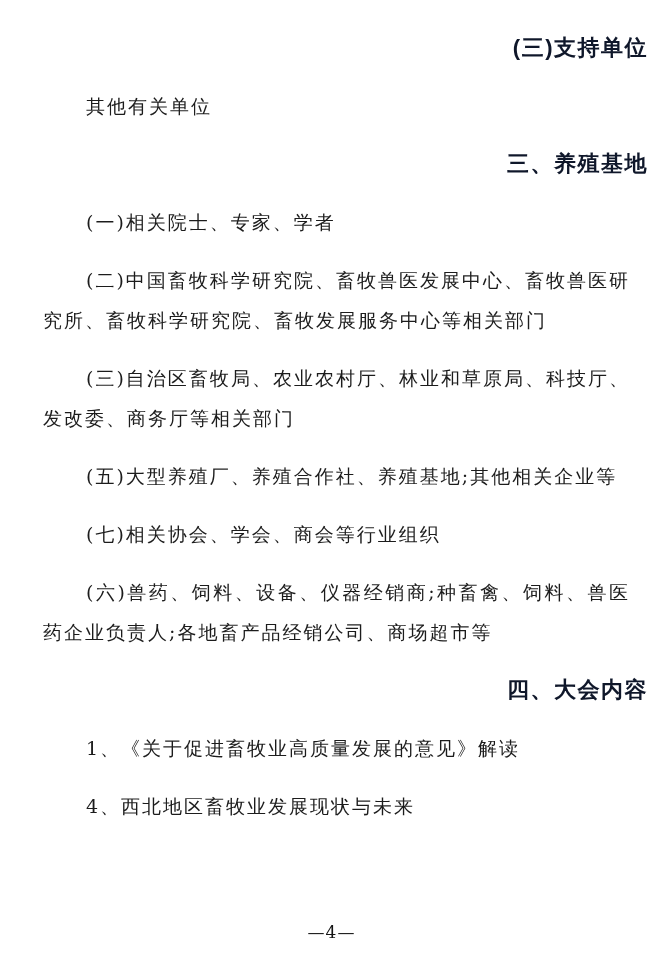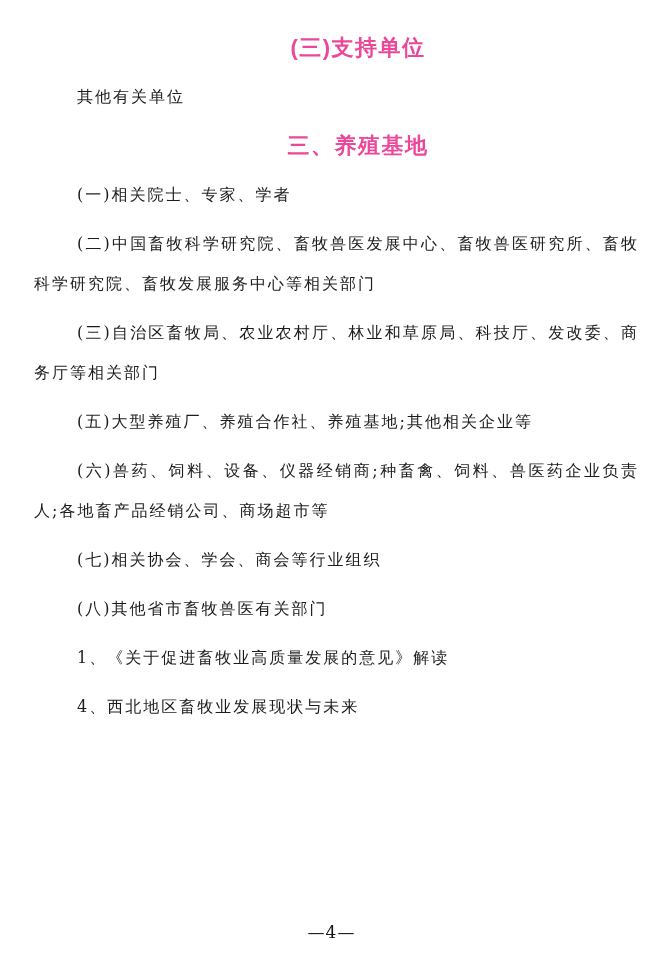--- a/index.html
+++ b/index.html
@@ -17,39 +17,39 @@
     color: #1c1c1c;
   }
   .content {
     position: absolute;
     left: 25px;
     top: 28px;
     width: 623px;
   }
   .para {
     font-family: "DejaVu Serif", "Liberation Serif", serif;
-    font-size: 16px;
+    font-size: 19px;
     line-height: 40px;
     letter-spacing: 2px;
     text-indent: 43px;
     text-align: justify;
     text-justify: inter-ideograph;
     line-break: strict;
     color: #1c1c1c;
-    margin: 9px;
+    margin: 18px;
   }
   .heading {
     font-family: "Liberation Sans", "DejaVu Sans", sans-serif;
     font-weight: 700;
     font-size: 22px;
     line-height: 40px;
     letter-spacing: 1.5px;
     text-indent: 43px;
-    text-align: center;
-    color: #ec4899;
+    text-align: right;
+    color: #0f172a;
     margin: 0;
   }
   .footer {
     position: absolute;
     left: 0;
     bottom: 16px;
     width: 100%;
     text-align: center;
     font-family: "DejaVu Serif", "Liberation Serif", serif;
     font-size: 17px;
@@ -62,20 +62,20 @@
 
 <div class="page">
   <div class="content">
       <div class="heading">(三)支持单位</div>
       <div class="para">其他有关单位</div>
       <div class="heading">三、养殖基地</div>
       <div class="para">(一)相关院士、专家、学者</div>
       <div class="para">(二)中国畜牧科学研究院、畜牧兽医发展中心、畜牧兽医研究所、畜牧科学研究院、畜牧发展服务中心等相关部门</div>
       <div class="para">(三)自治区畜牧局、农业农村厅、林业和草原局、科技厅、发改委、商务厅等相关部门</div>
       <div class="para">(五)大型养殖厂、养殖合作社、养殖基地;其他相关企业等</div>
+      <div class="para">(七)相关协会、学会、商会等行业组织</div>
       <div class="para">(六)兽药、饲料、设备、仪器经销商;种畜禽、饲料、兽医药企业负责人;各地畜产品经销公司、商场超市等</div>
-      <div class="para">(七)相关协会、学会、商会等行业组织</div>
-      <div class="para">(八)其他省市畜牧兽医有关部门</div>
+      <div class="heading">四、大会内容</div>
       <div class="para">1、《关于促进畜牧业高质量发展的意见》解读</div>
       <div class="para">4、西北地区畜牧业发展现状与未来</div>
     </div>
   <div class="footer">—4—</div>
 </div>
 
 </body></html>

